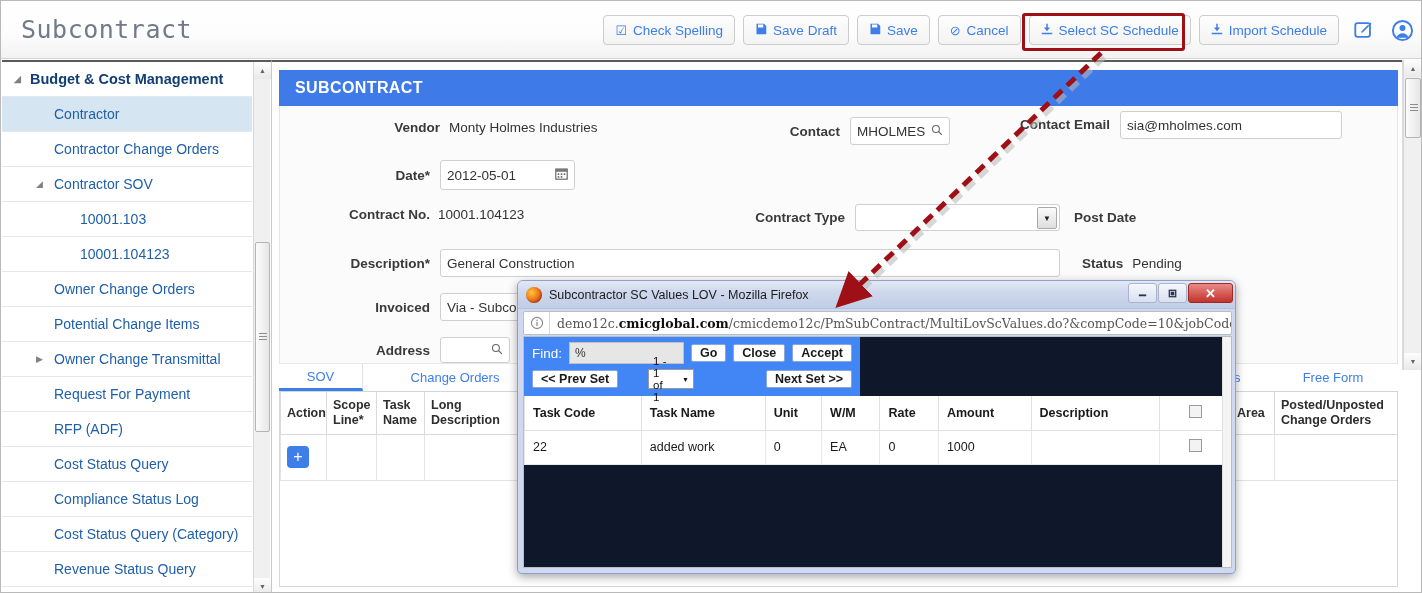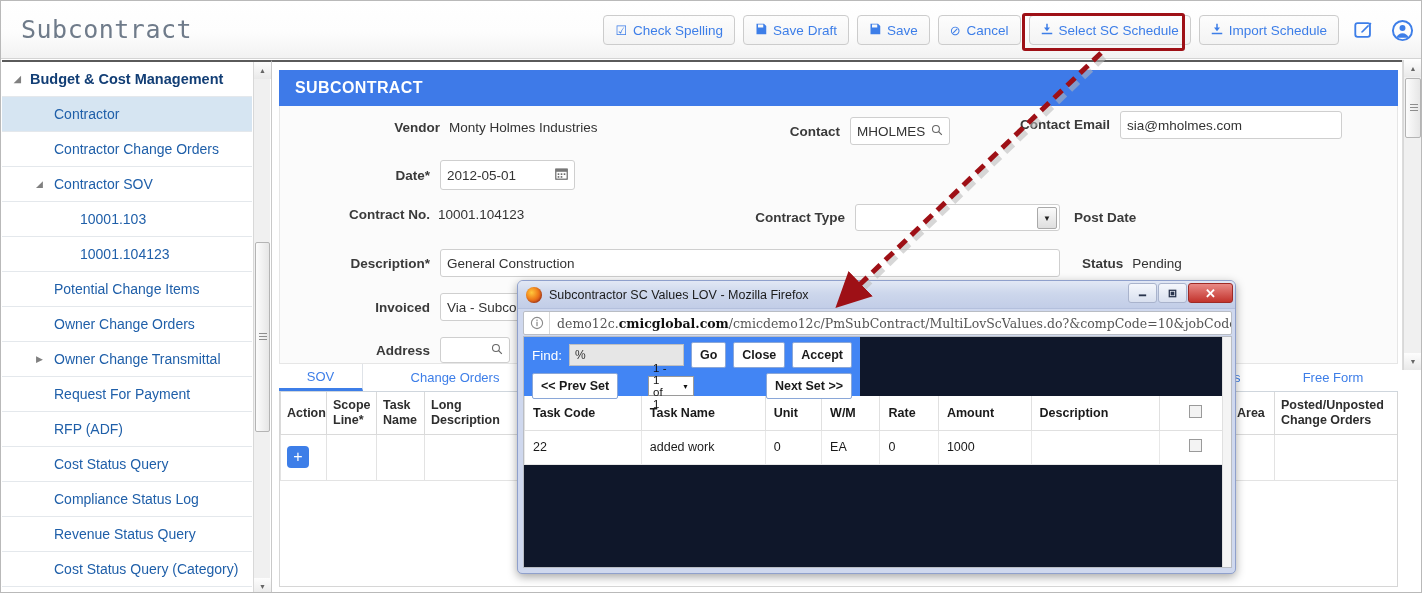--- a/index.html
+++ b/index.html
@@ -369,21 +369,21 @@
   .lov-lbl { color: #ffffff; font-size: 13.5px; }
   .find-input {
     width: 145px; height: 22px;
     background: #e6e6e6;
     border: 1px solid #c0c0c0;
     font-size: 12px; color: #333;
     display: flex; align-items: center;
     padding: 0 5px;
   }
   .lov-btn {
-    height: 26px; padding: 0 8px;
+    height: 18px; padding: 0 8px;
     background: #ffffff;
     border: 1px solid #8aa7d8;
     border-radius: 2px;
     font-size: 12.5px; font-weight: bold; color: #1a1a1a;
     display: flex; align-items: center; justify-content: center;
     cursor: pointer; white-space: nowrap;
   }
   .lov-sel {
     height: 20px;
     background: #ffffff;
@@ -509,46 +509,46 @@
           <span class="caret">◢</span>
           <span class="lbl">Contractor SOV</span>
         </li>
         <li class="nav-item lvl2">
           <span class="lbl">10001.103</span>
         </li>
         <li class="nav-item lvl2">
           <span class="lbl">10001.104123</span>
         </li>
         <li class="nav-item lvl1">
+          <span class="lbl">Owner Change Orders</span>
+        </li>
+        <li class="nav-item lvl1">
           <span class="lbl">Potential Change Items</span>
-        </li>
-        <li class="nav-item lvl1">
-          <span class="lbl">Owner Change Orders</span>
         </li>
         <li class="nav-item lvl1">
           <span class="caret">▶</span>
           <span class="lbl">Owner Change Transmittal</span>
         </li>
         <li class="nav-item lvl1">
           <span class="lbl">Request For Payment</span>
         </li>
         <li class="nav-item lvl1">
           <span class="lbl">RFP (ADF)</span>
         </li>
         <li class="nav-item lvl1">
           <span class="lbl">Cost Status Query</span>
         </li>
         <li class="nav-item lvl1">
           <span class="lbl">Compliance Status Log</span>
         </li>
         <li class="nav-item lvl1">
+          <span class="lbl">Cost Status Query (Category)</span>
+        </li>
+        <li class="nav-item lvl1">
           <span class="lbl">Revenue Status Query</span>
-        </li>
-        <li class="nav-item lvl1">
-          <span class="lbl">Cost Status Query (Category)</span>
         </li>
       </ul>
     <div class="sb-scroll">
       <div class="sb-arrow">▲</div>
       <div class="sb-thumb">
           <span class="grip"></span>
         </div>
       <div class="sb-arrow" style="position:absolute;bottom:0;left:0;">▼</div>
     </div>
   </div>

